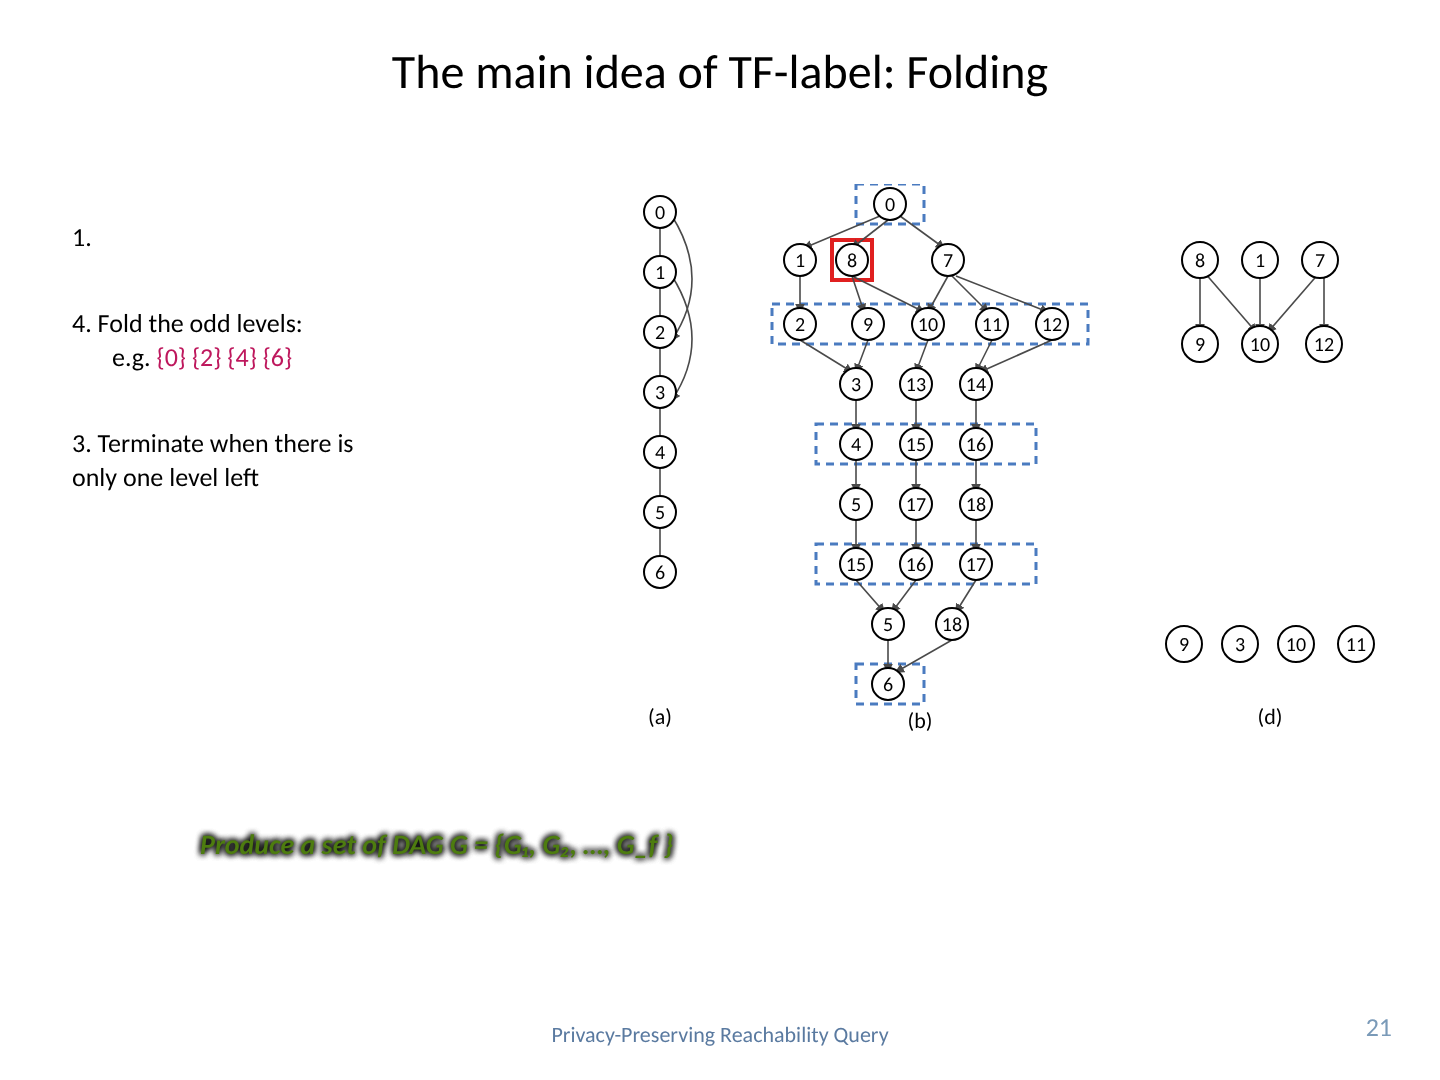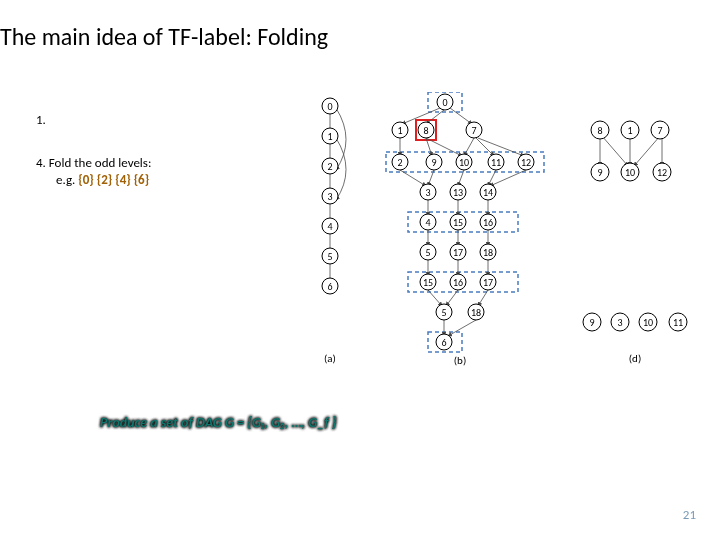--- a/index.html
+++ b/index.html
@@ -5,48 +5,49 @@
   * { margin: 0; padding: 0; box-sizing: border-box; }
   body {
     width: 720px;
     height: 540px;
     background: #fff;
     font-family: Calibri, Arial, sans-serif;
     position: relative;
     overflow: hidden;
   }
   .title {
+    text-align: center;
     font-size: 24px;
     color: #000;
     padding-top: 22px;
     font-weight: 400;
   }
   .content {
     position: absolute;
     left: 36px;
     top: 112px;
     width: 260px;
   }
   .step {
     font-size: 13px;
     color: #000;
     margin-bottom: 26px;
     line-height: 1.3;
   }
   .step .bold { font-weight: 700; }
   .step .dark-red { color: #8d3a1a; font-weight: 700; }
-  .step .red { color: #a16207; font-weight: 700; }
+  .step .red { color: #be185d; font-weight: 400; }
   .step .sub { padding-left: 20px; display: block; }
   .step .sub2 { padding-left: 32px; display: block; }
   .formula {
     position: absolute;
     left: 100px;
     top: 414px;
     font-size: 14px;
-    color: #0f766e;
+    color: #4d7c0f;
     text-shadow: 0 0 3px #000, 0 0 3px #000, 0 0 3px #000;
     font-weight: 600;
     font-style: italic;
   }
   .formula .v { font-style: italic; }
   .footer {
     position: absolute;
     bottom: 16px;
     left: 0; right: 0;
     text-align: center;
@@ -82,20 +83,24 @@
 
 <div class="content">
   <div class="step">
     <span>1.</span>
   </div>
   <div class="step">
     <span>4. Fold the odd levels:</span><br>
     <span class="sub">
       <span>e.g. </span><span class="red">{0} {2} {4} {6}</span>
     </span>
+  </div>
+  <div class="step">
+    <span>3. Terminate when there is</span><br>
+    <span>only one level left</span>
   </div>
 </div>
 
 <div class="formula">
   <span>Produce a set of DAG </span><span class="v">G = {G₁, G₂, …, G_f }</span>
 </div>
 
 <div class="diagram">
 <svg viewBox="0 0 410 280">
 <defs>
@@ -253,15 +258,15 @@
   <circle class="node" cx="68" cy="210" r="9"></circle>
         <text class="nodetext" x="68" y="210">10</text>
   <circle class="node" cx="98" cy="210" r="9"></circle>
         <text class="nodetext" x="98" y="210">11</text>
   <text class="sublabel" x="55" y="250">(d)</text>
 </g>
 </svg>
 </div>
 
 <div class="footer">
-  <br>
+  <span>Privacy-Preserving Reachability Query</span><br>
 </div>
 <div class="pagenum">21</div>
 
 </body></html>

